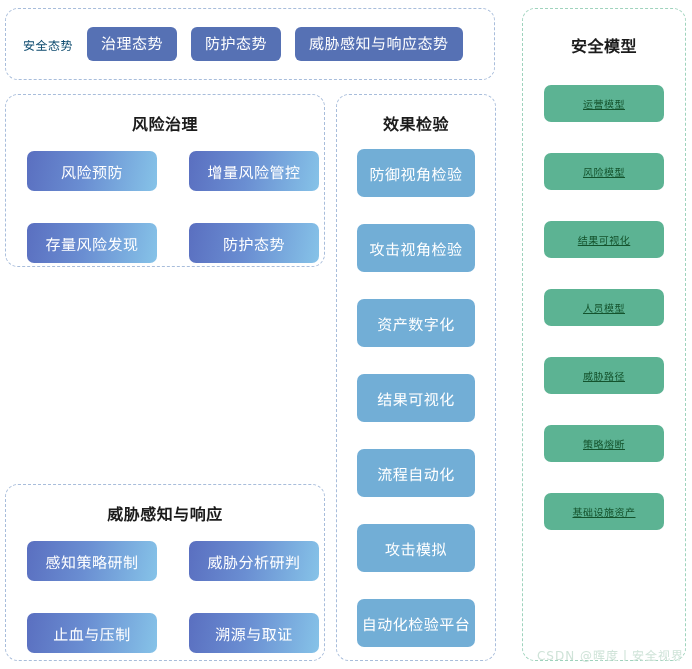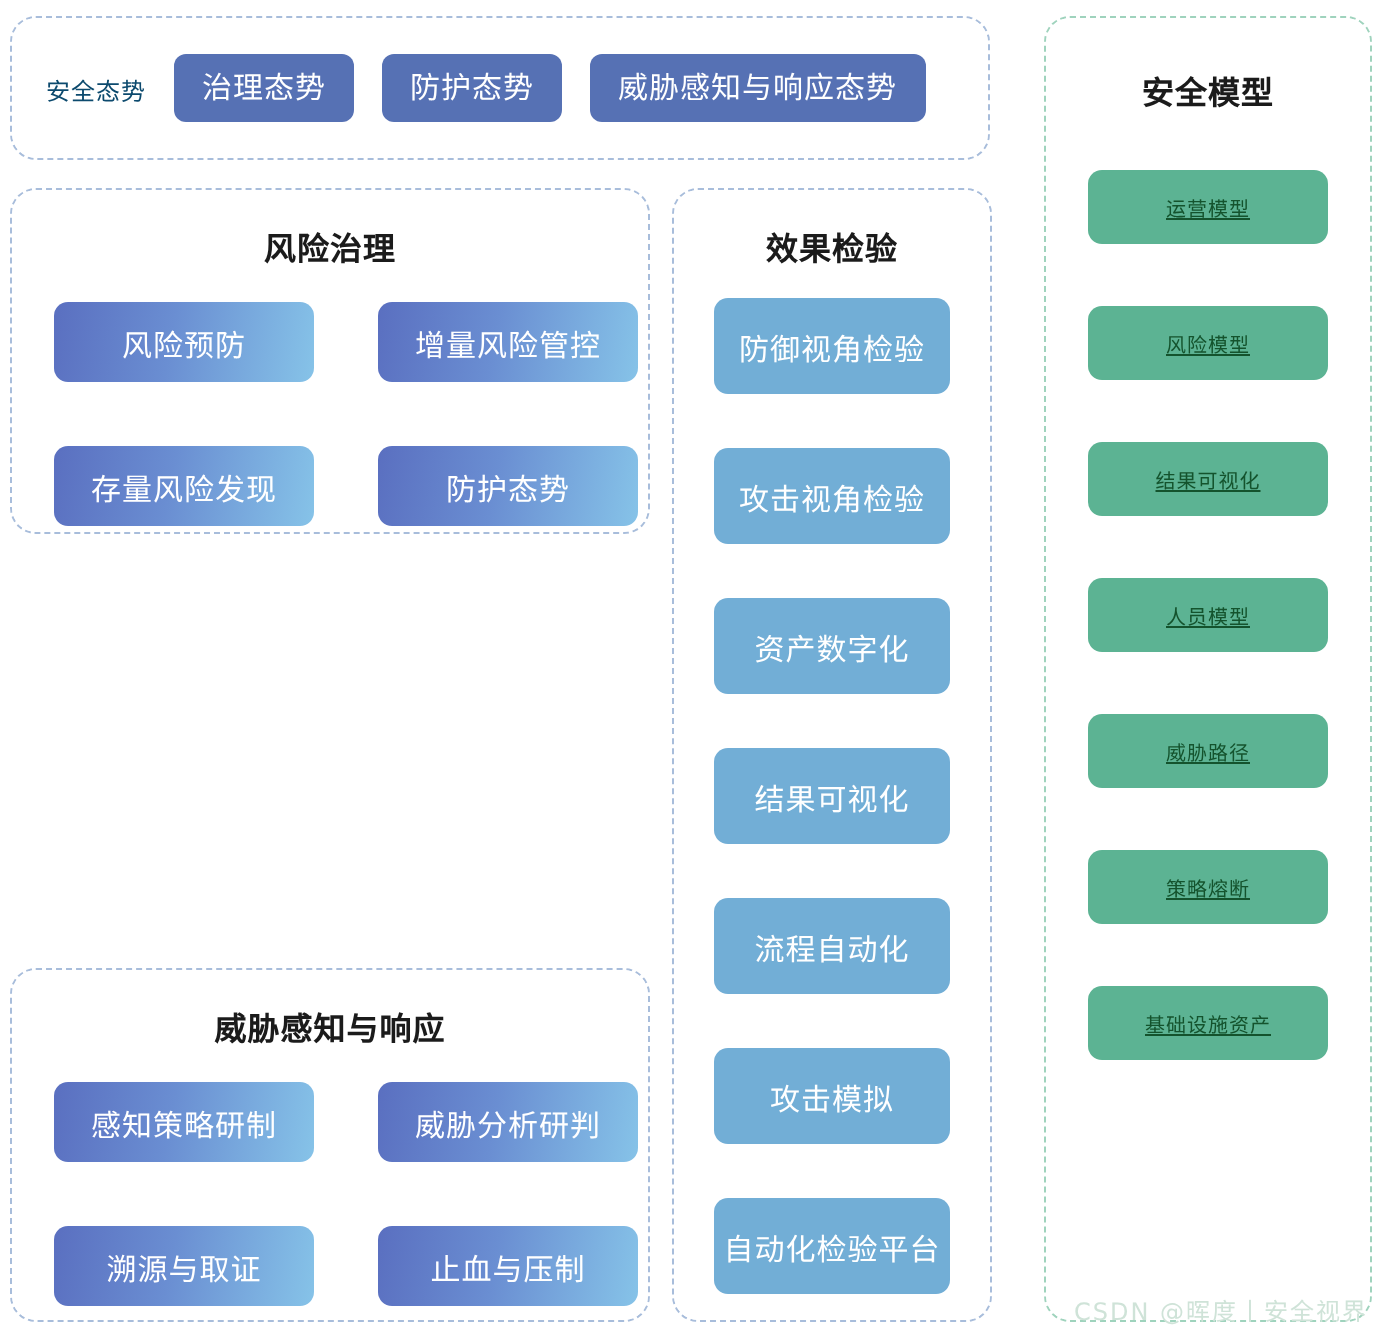--- a/index.html
+++ b/index.html
@@ -193,22 +193,22 @@
       <div class="pill-grad">防护态势</div>
     </div>
   </div>
 
 
   <div class="panel panel-left" id="panel-threat">
     <div class="panel-title">威胁感知与响应</div>
     <div class="grid2">
       <div class="pill-grad">感知策略研制</div>
       <div class="pill-grad">威胁分析研判</div>
+      <div class="pill-grad">止血与压制</div>
       <div class="pill-grad">溯源与取证</div>
-      <div class="pill-grad">止血与压制</div>
     </div>
   </div>
 
   <div class="panel" id="panel-validation">
     <div class="panel-title">效果检验</div>
     <div class="stack">
       <div class="pill-solid-blue">防御视角检验</div>
       <div class="pill-solid-blue">攻击视角检验</div>
       <div class="pill-solid-blue">资产数字化</div>
       <div class="pill-solid-blue">结果可视化</div>

